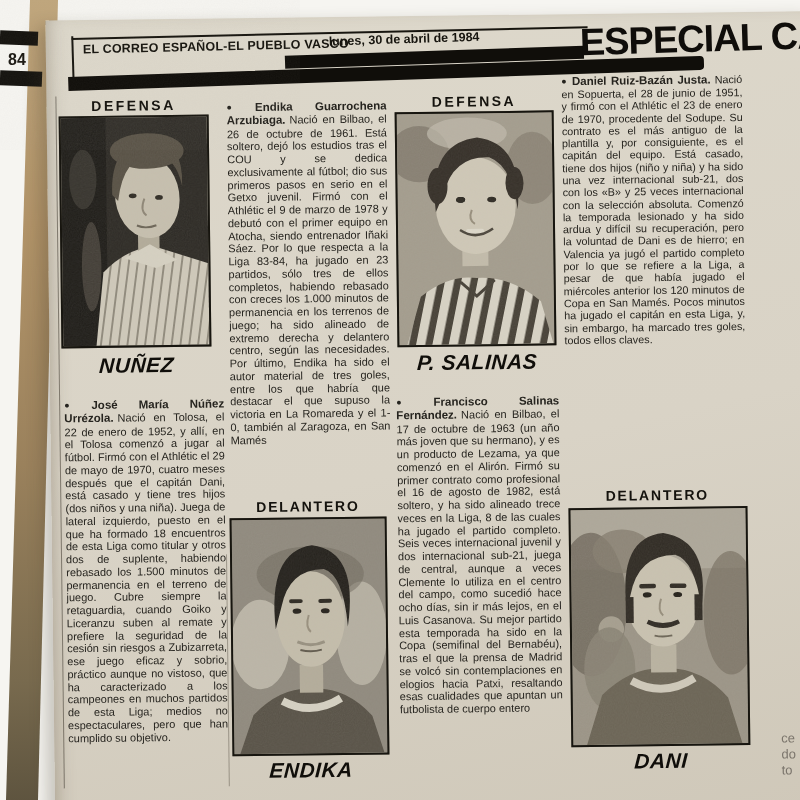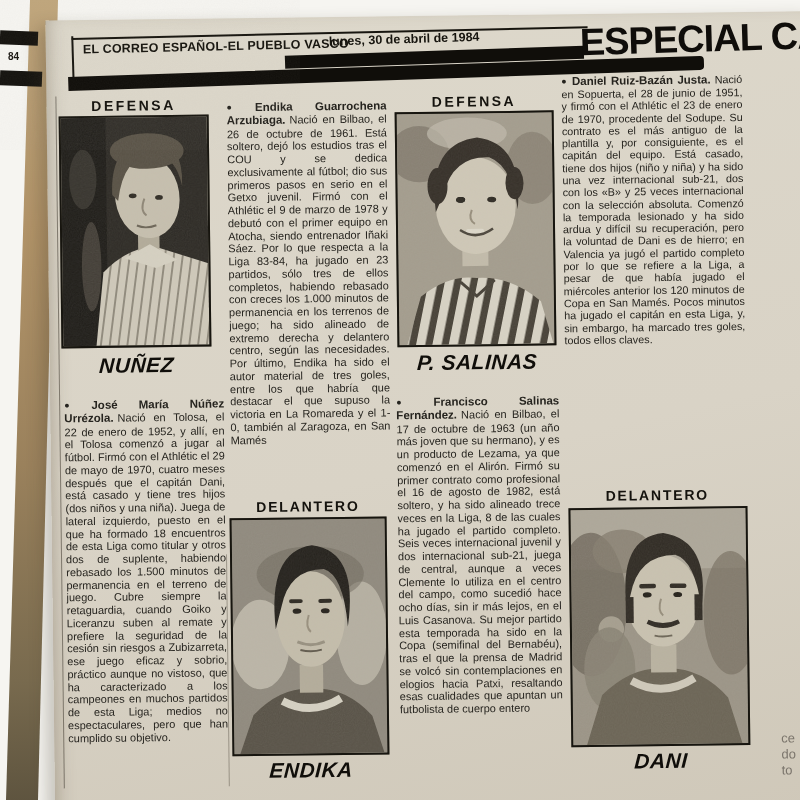--- a/index.html
+++ b/index.html
@@ -13,21 +13,21 @@
 
   
   #stack-edge{
     left:0;top:0;width:72px;height:800px;z-index:1;
     clip-path:polygon(30px 0,58px 0,38px 800px,6px 800px);
     background:linear-gradient(178deg,#c0a67c 0%,#b29469 28%,#9a815c 58%,#786a4e 85%,#5e543f 100%);
   }
   .edge-mark{background:#14120e;z-index:2;}
   #edge-mark-1{left:0;top:31px;width:38px;height:14px;transform:rotate(2deg);}
   #edge-mark-2{left:0;top:71px;width:42px;height:15px;transform:rotate(2deg);}
-  #edge-number{left:8px;top:51px;z-index:3;font-size:10px;font-weight:700;color:#1a1712;}
+  #edge-number{left:8px;top:51px;z-index:3;font-size:16px;font-weight:700;color:#1a1712;}
 
   
   #sheet{position:absolute;inset:0;z-index:4;transform:rotate(-0.7deg);transform-origin:420px 390px;}
   #paper-bg{
     left:50px;top:16px;width:770px;height:800px;
     background:linear-gradient(168deg,#ddd8cb 0%,#d9d3c6 55%,#cfc8b9 100%);
     box-shadow:-8px 6px 16px rgba(60,50,35,.25), inset 12px 0 18px -10px rgba(90,75,55,.35);
   }
 
   

